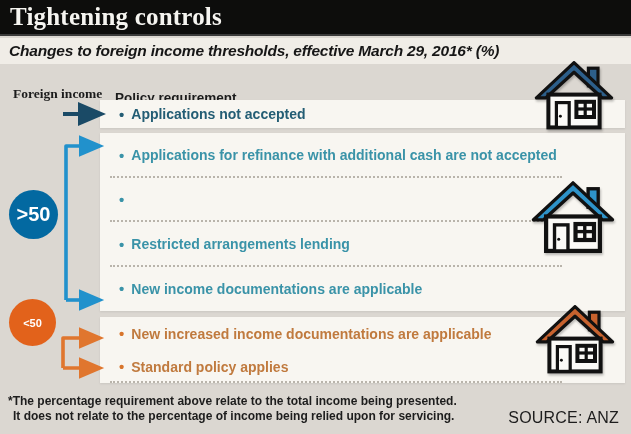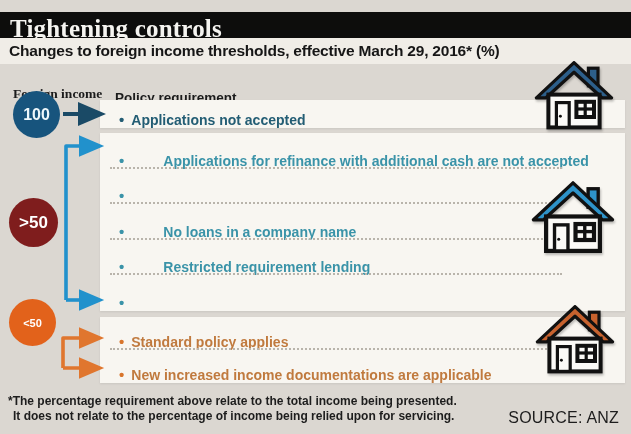--- a/index.html
+++ b/index.html
@@ -3,70 +3,70 @@
 <meta charset="utf-8">
 <style>
   * { margin:0; padding:0; box-sizing:border-box; }
   body { font-family:"Liberation Sans", sans-serif; background:#888; }
   .poster{
     position:relative; width:631px; height:434px;
     background:#dbd7d1; overflow:hidden;
   }
   
   .titlebar{
-    position:absolute; left:0; top:12px; width:631px; height:36px;
+    position:absolute; left:0; top:0; width:631px; height:36px;
     background:#0d0d0c; display:flex; align-items:center;
     border-bottom:2px solid #3a3a3a;
   }
   .titlebar h1{
     color:#f5f4f0; font-family:"Liberation Serif", serif;
     font-size:25px; font-weight:bold; padding-left:10px; letter-spacing:.2px;
   }
   .subtitlebar{
     position:absolute; left:0; top:38px; width:631px; height:26px;
     background:#f0ede7; display:flex; align-items:center;
   }
   .subtitlebar .subtitle{
-    font-size:15.5px; font-weight:bold; color:#161616; padding-left:9px; letter-spacing:-0.2px;
+    font-size:15.5px; font-weight:bold; color:#161616; padding-left:9px; letter-spacing:-0.2px;font-style:italic;
   }
   .colheads{ position:absolute; top:74px; left:0; width:631px; font-size:13.5px; font-weight:bold; color:#1c1c1c;}
   .colheads .c1{ position:absolute; left:13px; top:12px;font-family:Liberation Serif, serif;}
   .colheads .c2{ position:absolute; left:115px; top:16px;}
   
   .band{
     position:absolute; left:100px; width:525px; background:#f8f6f1;
     box-shadow:0 1px 2px rgba(0,0,0,0.08);
     display:flex; flex-direction:column;
   }
   .band1{ top:100px; height:28px; }
   .band2{ top:133px; height:178px; }
   .band3{ top:317px; height:66px; }
   .row{
-    flex:1; display:flex; align-items:flex-end; position:relative;
+    flex:1; display:flex; align-items:center; position:relative;
     padding-left:19px; font-size:14px;
   }
   .row .bullet::before{ content:"\2022"; margin-right:7px; font-size:15px; }
   .row.divider::after{
     content:""; position:absolute; left:10px; bottom:0; width:86%;
     border-top:2px dotted #b9b4ab;
   }
   .row.dark  { color:#235d74; font-weight:bold;}
   .row.dark .bullet::before{ color:#235d74; }
-  .row.teal  { color:#3a93a8; font-weight:bold;gap:32px;}
+  .row.teal  { color:#3a93a8; font-weight:bold;}
   .row.teal .bullet::before{ color:#3a93a8; }
   .row.orange{ color:#c07a3e; font-weight:bold;}
   .row.orange .bullet::before{ color:#d8752c; }
   
   .circle{
     position:absolute; border-radius:50%; display:flex;
     align-items:center; justify-content:center;
     color:#eef7fb; font-weight:bold;
   }
   .c100 { left:13px; top:91px;  width:47px; height:47px; background:#17547d; font-size:16px;}
-  .c50p { left:9px;  top:198px; width:49px; height:49px; background:#7f1d1d; font-size:17px; color:#ffffff;}
+  .c50p { left:9px;  top:190px; width:49px; height:49px; background:#0369a1; font-size:20px; color:#ffffff;}
   .c50m { left:9px;  top:299px; width:47px; height:47px; background:#e2621b; font-size:11px; color:#ffffff;}
   
   .arrows{ position:absolute; left:0; top:0; pointer-events:none; }
   
   .house{ position:absolute; filter:drop-shadow(1px 2px 1px rgba(0,0,0,0.25)); }
   .h1{ left:534px; top:58px;  width:80px; height:78px; }
   .h2{ left:531px; top:178px; width:84px; height:82px; }
   .h3{ left:535px; top:302px; width:80px; height:78px; }
   
   .footnote{
@@ -105,43 +105,39 @@
   <div class="band band2">
     <div class="row teal divider">
       <span class="bullet"></span>
       <span>Applications for refinance with additional cash are not accepted</span>
     </div>
     <div class="row teal divider">
       <span class="bullet"></span>
     </div>
     <div class="row teal divider">
       <span class="bullet"></span>
-      <span>No loans in a company name</span>
-    </div>
-    <div class="row teal divider">
-      <span class="bullet"></span>
-      <span>Restricted requirement lending</span>
+      <span>Restricted arrangements lending</span>
     </div>
     <div class="row teal">
       <span class="bullet"></span>
+      <span>New income documentations are applicable</span>
     </div>
   </div>
 
   <div class="band band3">
+    <div class="row orange">
+      <span class="bullet"></span>
+      <span>New increased income documentations are applicable</span>
+    </div>
     <div class="row orange divider">
       <span class="bullet"></span>
       <span>Standard policy applies</span>
     </div>
-    <div class="row orange">
-      <span class="bullet"></span>
-      <span>New increased income documentations are applicable</span>
-    </div>
   </div>
 
-  <div class="circle c100">100</div>
   <div class="circle c50p">&gt;50</div>
   <div class="circle c50m">&lt;50</div>
 
   <svg class="arrows" width="631" height="434">
     <defs>
       <marker id="mNavy" markerWidth="8" markerHeight="8" refX="5" refY="3" orient="auto">
         <path d="M0,0 L7,3 L0,6 Z" fill="#1a4a66"></path>
       </marker>
       <marker id="mBlue" markerWidth="8" markerHeight="8" refX="5" refY="3" orient="auto">
         <path d="M0,0 L7,3 L0,6 Z" fill="#2191cc"></path>

